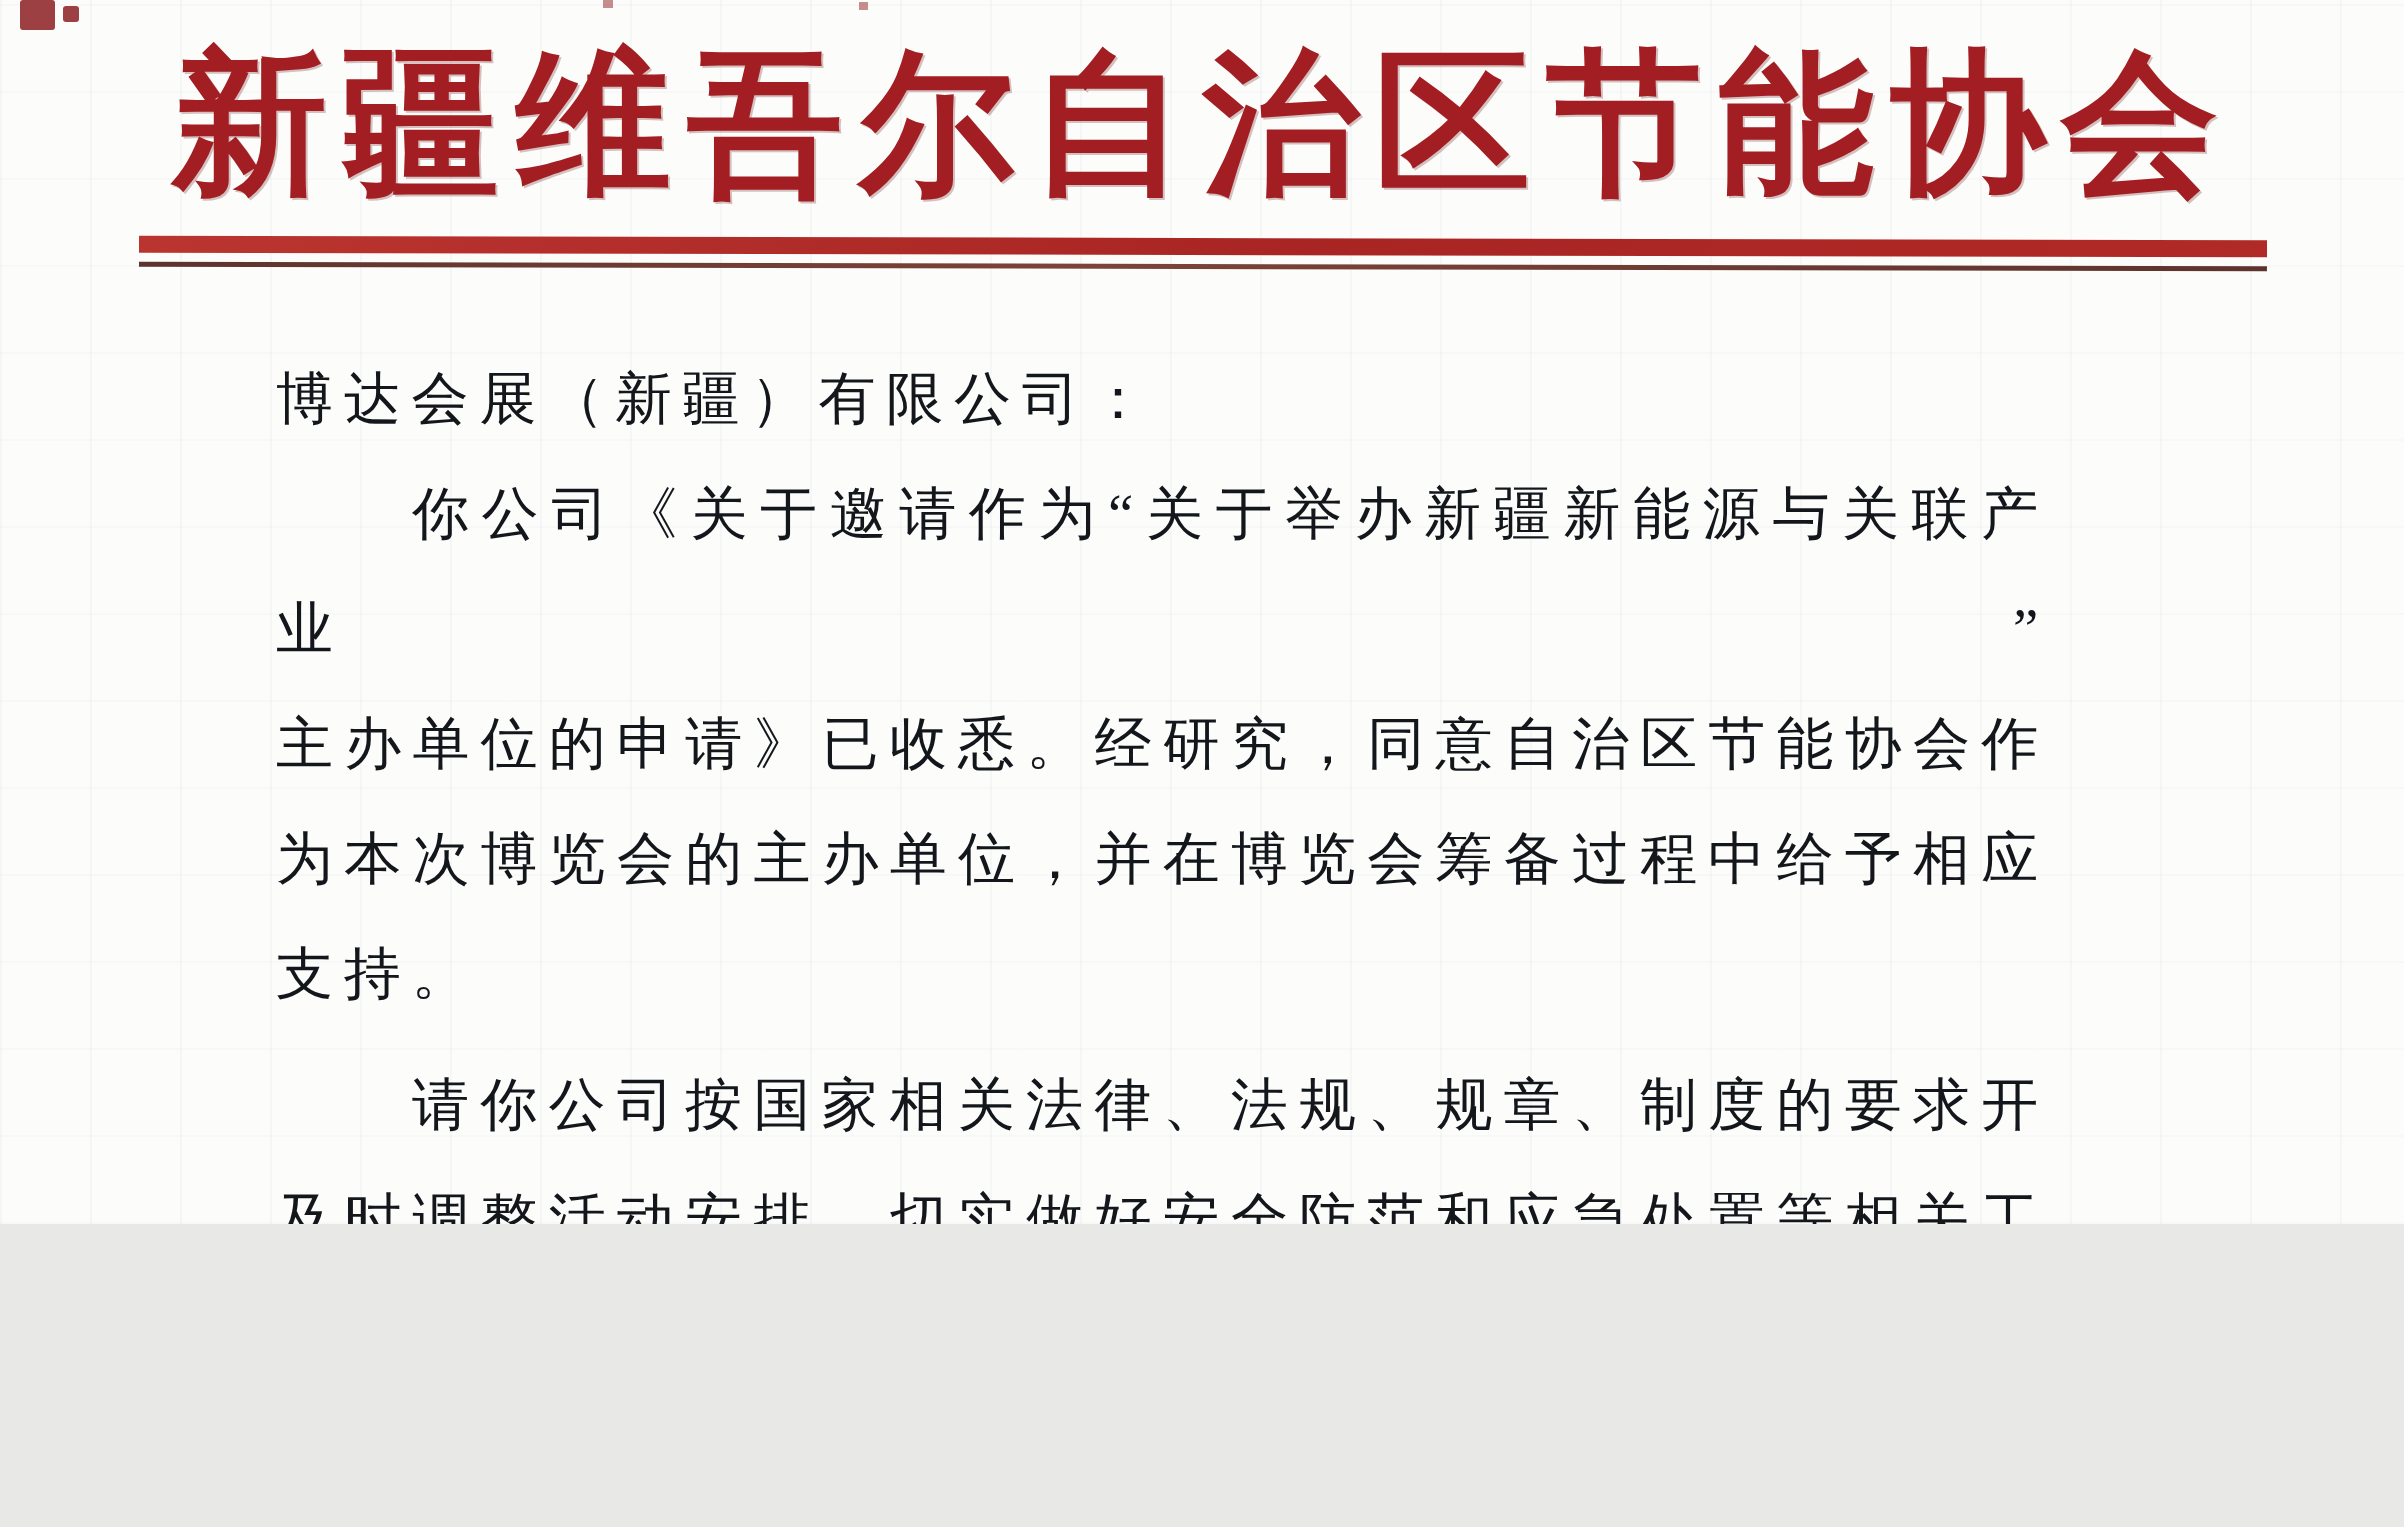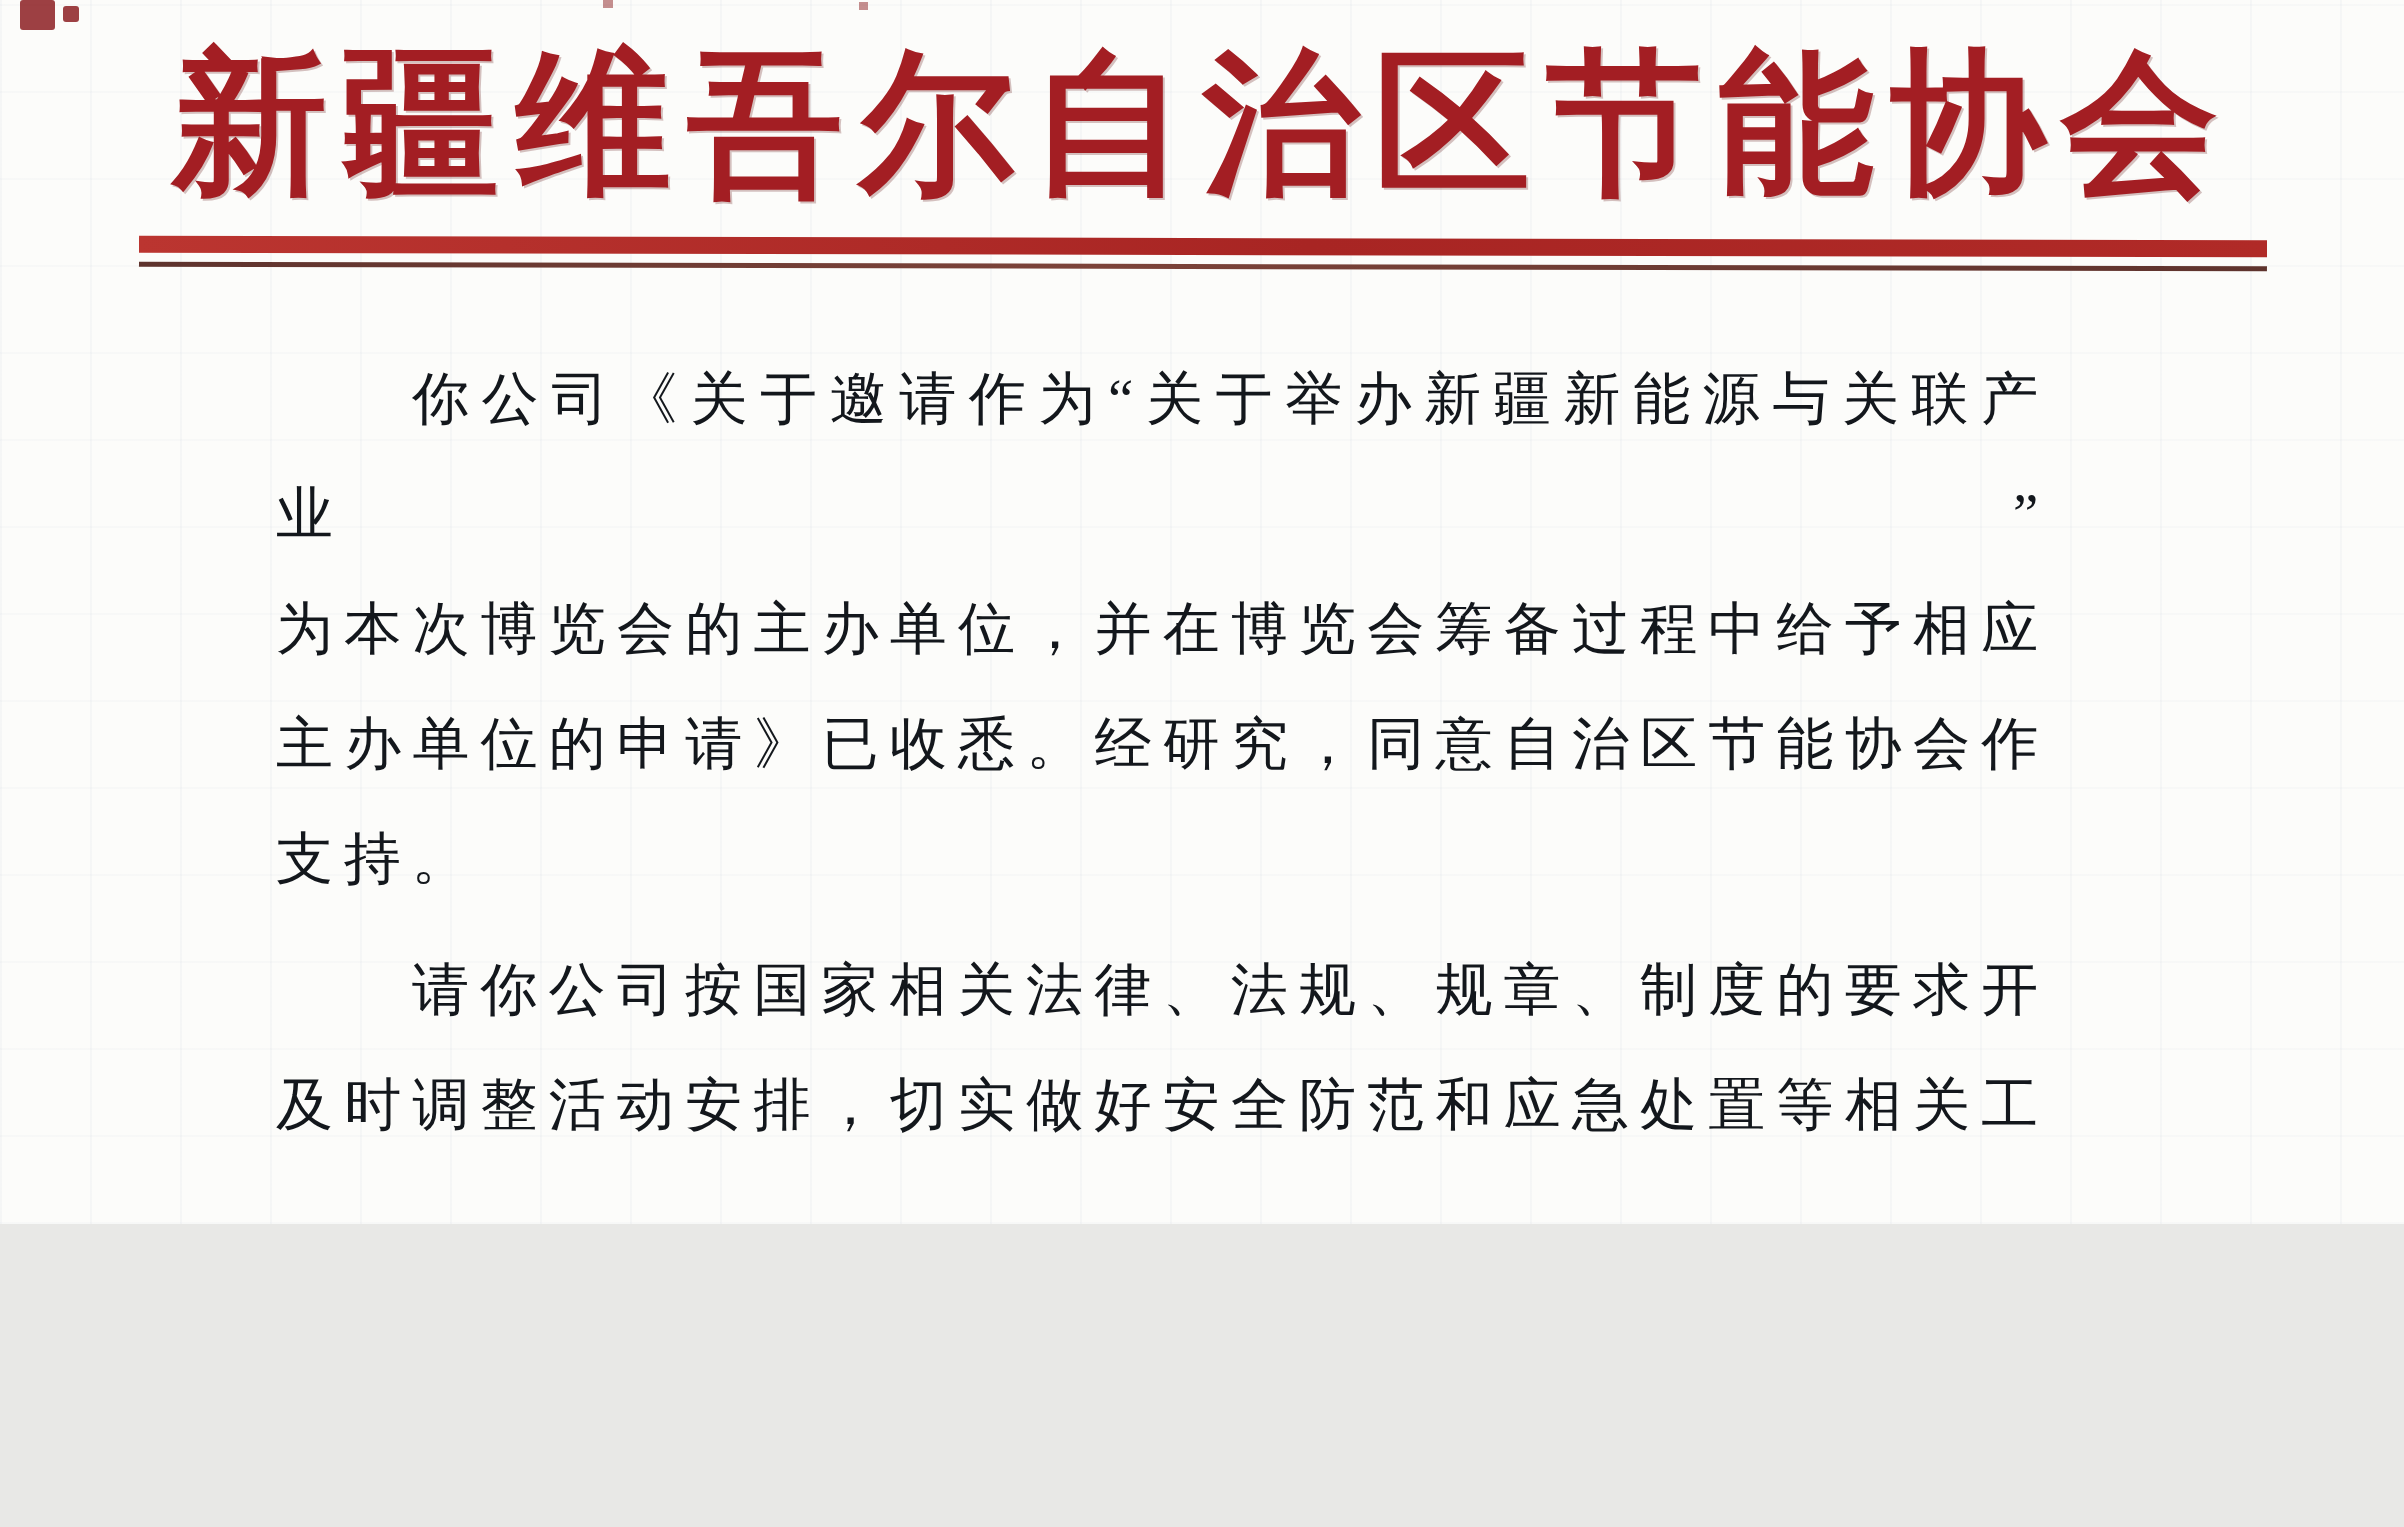--- a/index.html
+++ b/index.html
@@ -98,25 +98,26 @@
   <h1 class="letterhead">新疆维吾尔自治区节能协会</h1>
 
   <div class="rules">
     <div class="rule-thick"></div>
     <div class="rule-thin"></div>
   </div>
 
 
   <div class="body-text">
 
+    <div class="line salutation">博达会展（新疆）有限公司：</div>
 
     <div class="para">
       <div class="line indent just">你公司《关于邀请作为“关于举办新疆新能源与关联产业”</div>
+      <div class="line just">主办单位的申请》已收悉。经研究，同意自治区节能协会作</div>
       <div class="line just">为本次博览会的主办单位，并在博览会筹备过程中给予相应</div>
-      <div class="line just">主办单位的申请》已收悉。经研究，同意自治区节能协会作</div>
       <div class="line">支持。</div>
     </div>
 
     <div class="para para2">
       <div class="line indent just">请你公司按国家相关法律、法规、规章、制度的要求开</div>
       <div class="line just">及时调整活动安排，切实做好安全防范和应急处置等相关工</div>
     </div>
 
   </div>
 

